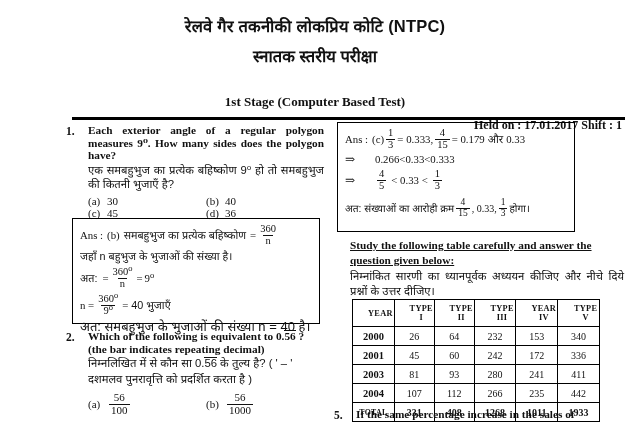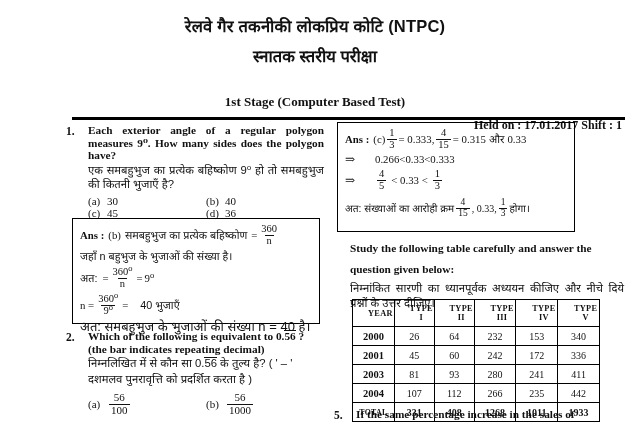--- a/index.html
+++ b/index.html
@@ -120,21 +120,21 @@
     padding: 5px 6px 5px 7px;
   }
   .ans-line {
     display: flex;
     align-items: center;
     font-size: 10.8px;
     line-height: 13px;
     margin-bottom: 3px;
     white-space: nowrap;
   }
-  .ans-lbl { font-weight: bold; margin-right: 4px; }
+  .ans-lbl { font-weight: normal; margin-right: 4px; }
   .arrow { width: 30px; flex: 0 0 30px; font-size: 12px; }
   .hi { font-family: "Liberation Sans", "DejaVu Sans", sans-serif; }
 
   #ansbox-q1 {
     position: absolute;
     left: 72px;
     top: 218px;
     width: 248px;
     height: 106px;
   }
@@ -145,21 +145,22 @@
     left: 337px;
     top: 122px;
     width: 238px;
     height: 110px;
   }
 
   
   .dir-en {
     font-weight: bold;
     font-size: 11.3px;
-    line-height: 21px;
+    line-height: 15px;
+    text-decoration: underline;
   }
   .dir-hi {
     font-family: "Liberation Sans", "DejaVu Sans", sans-serif;
     font-size: 11.3px;
     line-height: 14.5px;
     text-align: justify;
     margin-top: 1px;
   }
 
   table.datatable {
@@ -264,21 +265,21 @@
     <span>=</span>
     <span style="margin-left:2px">9⁰</span>
   </div>
   <div class="ans-line">
     <span>n =</span>
     <span class="frac">
       <span class="num">360⁰</span>
       <span class="den">9⁰</span>
     </span>
     <span>=</span>
-    <span class="hi" style="margin-left:12px">40 भुजाएँ</span>
+    <span class="hi" style="margin-left:3px">40 भुजाएँ</span>
   </div>
   <div class="ans-line hi" style="font-size:13px">अत: समबहुभुज के भुजाओं की संख्या n = 40 है।</div>
 </div>
 
 <div style="position:absolute; left:66px; top:330px; width:258px;">
   <div class="qrow">
     <div class="qnum">2.</div>
     <div class="qbody">
       <div class="q-en">
         <span>Which of the following is equivalent to  0.</span><span class="ovl">56</span><span> ?</span>
@@ -316,21 +317,21 @@
     <span>(c)</span>
     <span class="frac">
       <span class="num">1</span>
       <span class="den">3</span>
     </span>
     <span>= 0.333,</span>
     <span class="frac">
       <span class="num">4</span>
       <span class="den">15</span>
     </span>
-    <span>= 0.315</span>
+    <span>= 0.179</span>
     <span class="hi" style="margin-left:3px">और</span>
     <span style="margin-left:3px">0.33</span>
   </div>
   <div class="ans-line">
     <span class="arrow">⇒</span>
     <span>0.266&lt;0.33&lt;0.333</span>
   </div>
   <div class="ans-line">
     <span class="arrow">⇒</span>
     <span class="frac">
@@ -364,21 +365,21 @@
 </div>
 
 <div style="position:absolute; left:338px; top:294px; width:274px;">
   <table class="datatable">
     <thead>
       <tr>
         <th style="width:17%">YEAR</th>
         <th style="width:16%">TYPE I</th>
         <th style="width:16%">TYPE II</th>
         <th style="width:17%">TYPE III</th>
-        <th style="width:17%">TYPE IV</th>
+        <th style="width:17%">YEAR IV</th>
         <th style="width:17%">TYPE V</th>
       </tr>
     </thead>
     <tbody>
       <tr>
         <td class="yearcell">2000</td>
         <td>26</td>
         <td>64</td>
         <td>232</td>
         <td>153</td>

